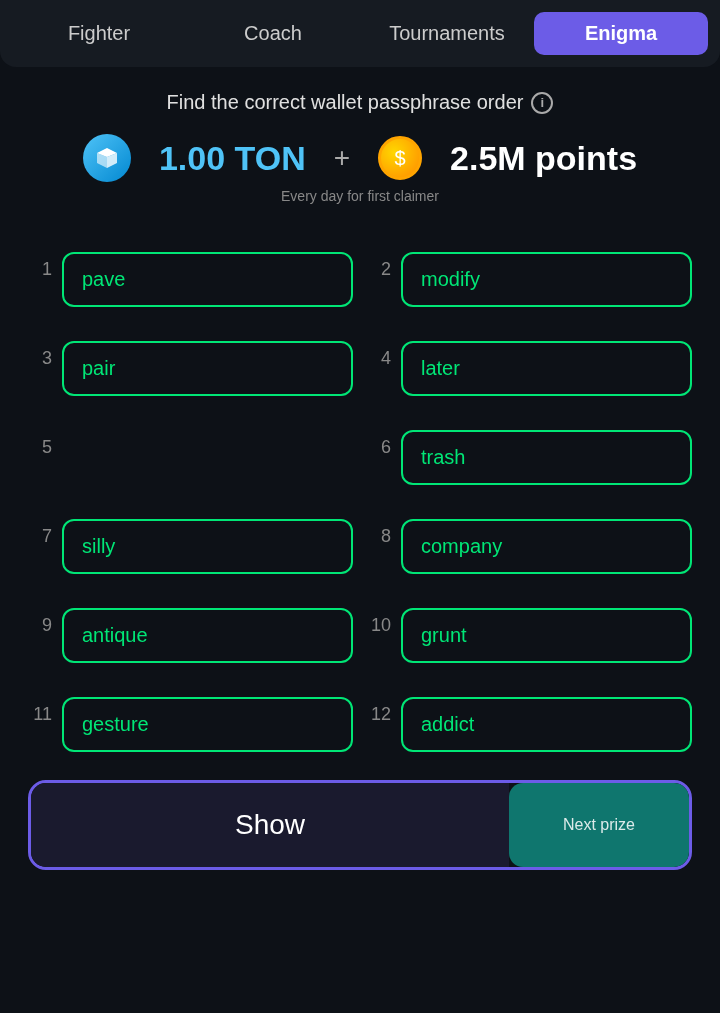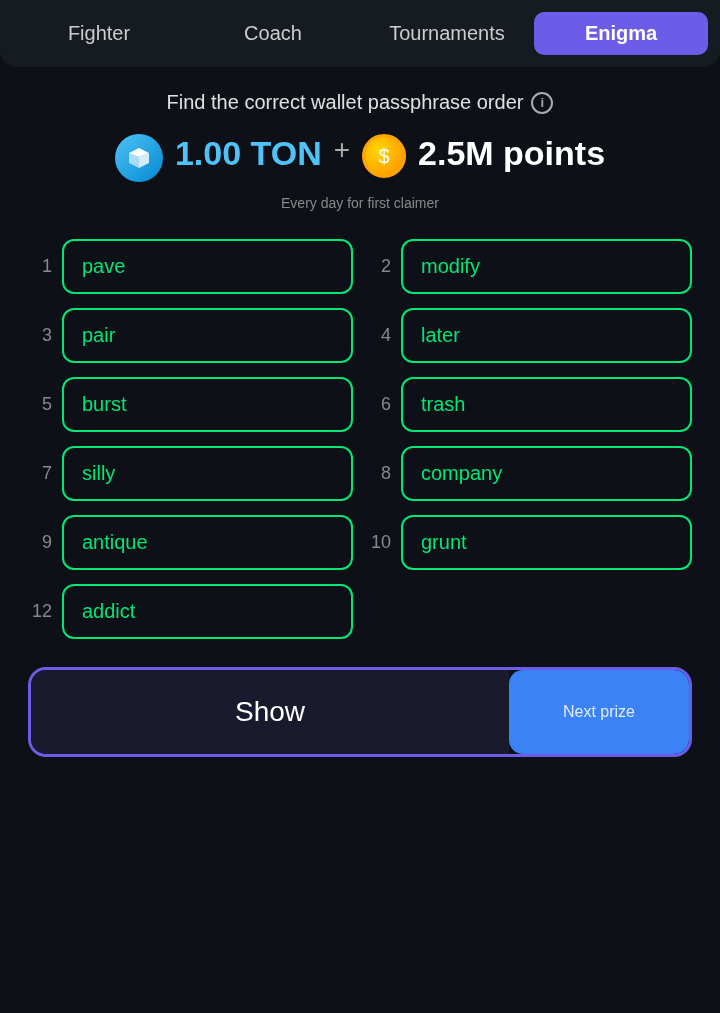--- a/index.html
+++ b/index.html
@@ -75,23 +75,23 @@
       align-items: center;
       justify-content: center;
       font-size: 13px;
       color: #aaa;
       font-weight: bold;
     }
 
     
     .prize-row {
       display: flex;
-      align-items: flex-start;
-      gap: 12px;
-      margin-bottom: 13px;
+      align-items: center;
+      gap: 28px;
+      margin-bottom: 6px;
     }
 
     .ton-icon {
       width: 48px;
       height: 48px;
       background: linear-gradient(135deg, #4fc3f7, #0288d1);
       border-radius: 50%;
       display: flex;
       align-items: center;
       justify-content: center;
@@ -162,20 +162,21 @@
 
     .word-box {
       flex: 1;
       border: 2px solid #00e676;
       border-radius: 12px;
       padding: 14px 18px;
       font-size: 20px;
       font-weight: 500;
       color: #00e676;
       background-color: transparent;
+      margin-top: 20px;
     }
 
     
     .bottom-bar {
       width: 100%;
       display: flex;
       border-radius: 18px;
       overflow: hidden;
       height: 90px;
       border: 3px solid #6c5ce7;
@@ -187,21 +188,21 @@
       font-size: 28px;
       font-weight: 500;
       color: white;
       display: flex;
       align-items: center;
       justify-content: center;
       cursor: pointer;
     }
 
     .next-prize {
-      background-color: #3b82f6;
+      background-color: #0f766e;
       padding: 12px 20px;
       display: flex;
       flex-direction: column;
       align-items: center;
       justify-content: center;
       min-width: 180px;
       border-radius: 14px;
     }
 
     .next-prize-label {
@@ -266,41 +267,44 @@
       <div class="word-item">
         <span class="word-number">3</span>
         <div class="word-box">pair</div>
       </div>
       <div class="word-item">
         <span class="word-number">4</span>
         <div class="word-box">later</div>
       </div>
       <div class="word-item">
         <span class="word-number">5</span>
-        <div class="word-box">burst</div>
       </div>
       <div class="word-item">
         <span class="word-number">6</span>
         <div class="word-box">trash</div>
       </div>
       <div class="word-item">
         <span class="word-number">7</span>
         <div class="word-box">silly</div>
       </div>
       <div class="word-item">
         <span class="word-number">8</span>
         <div class="word-box">company</div>
       </div>
       <div class="word-item">
         <span class="word-number">9</span>
         <div class="word-box">antique</div>
       </div>
       <div class="word-item">
         <span class="word-number">10</span>
         <div class="word-box">grunt</div>
+      </div>
+      <div class="word-item">
+        <span class="word-number">11</span>
+        <div class="word-box">gesture</div>
       </div>
       <div class="word-item">
         <span class="word-number">12</span>
         <div class="word-box">addict</div>
       </div>
     </div>
 
   <div class="bottom-bar">
     <div class="show-btn">Show</div>
     <div class="next-prize">

